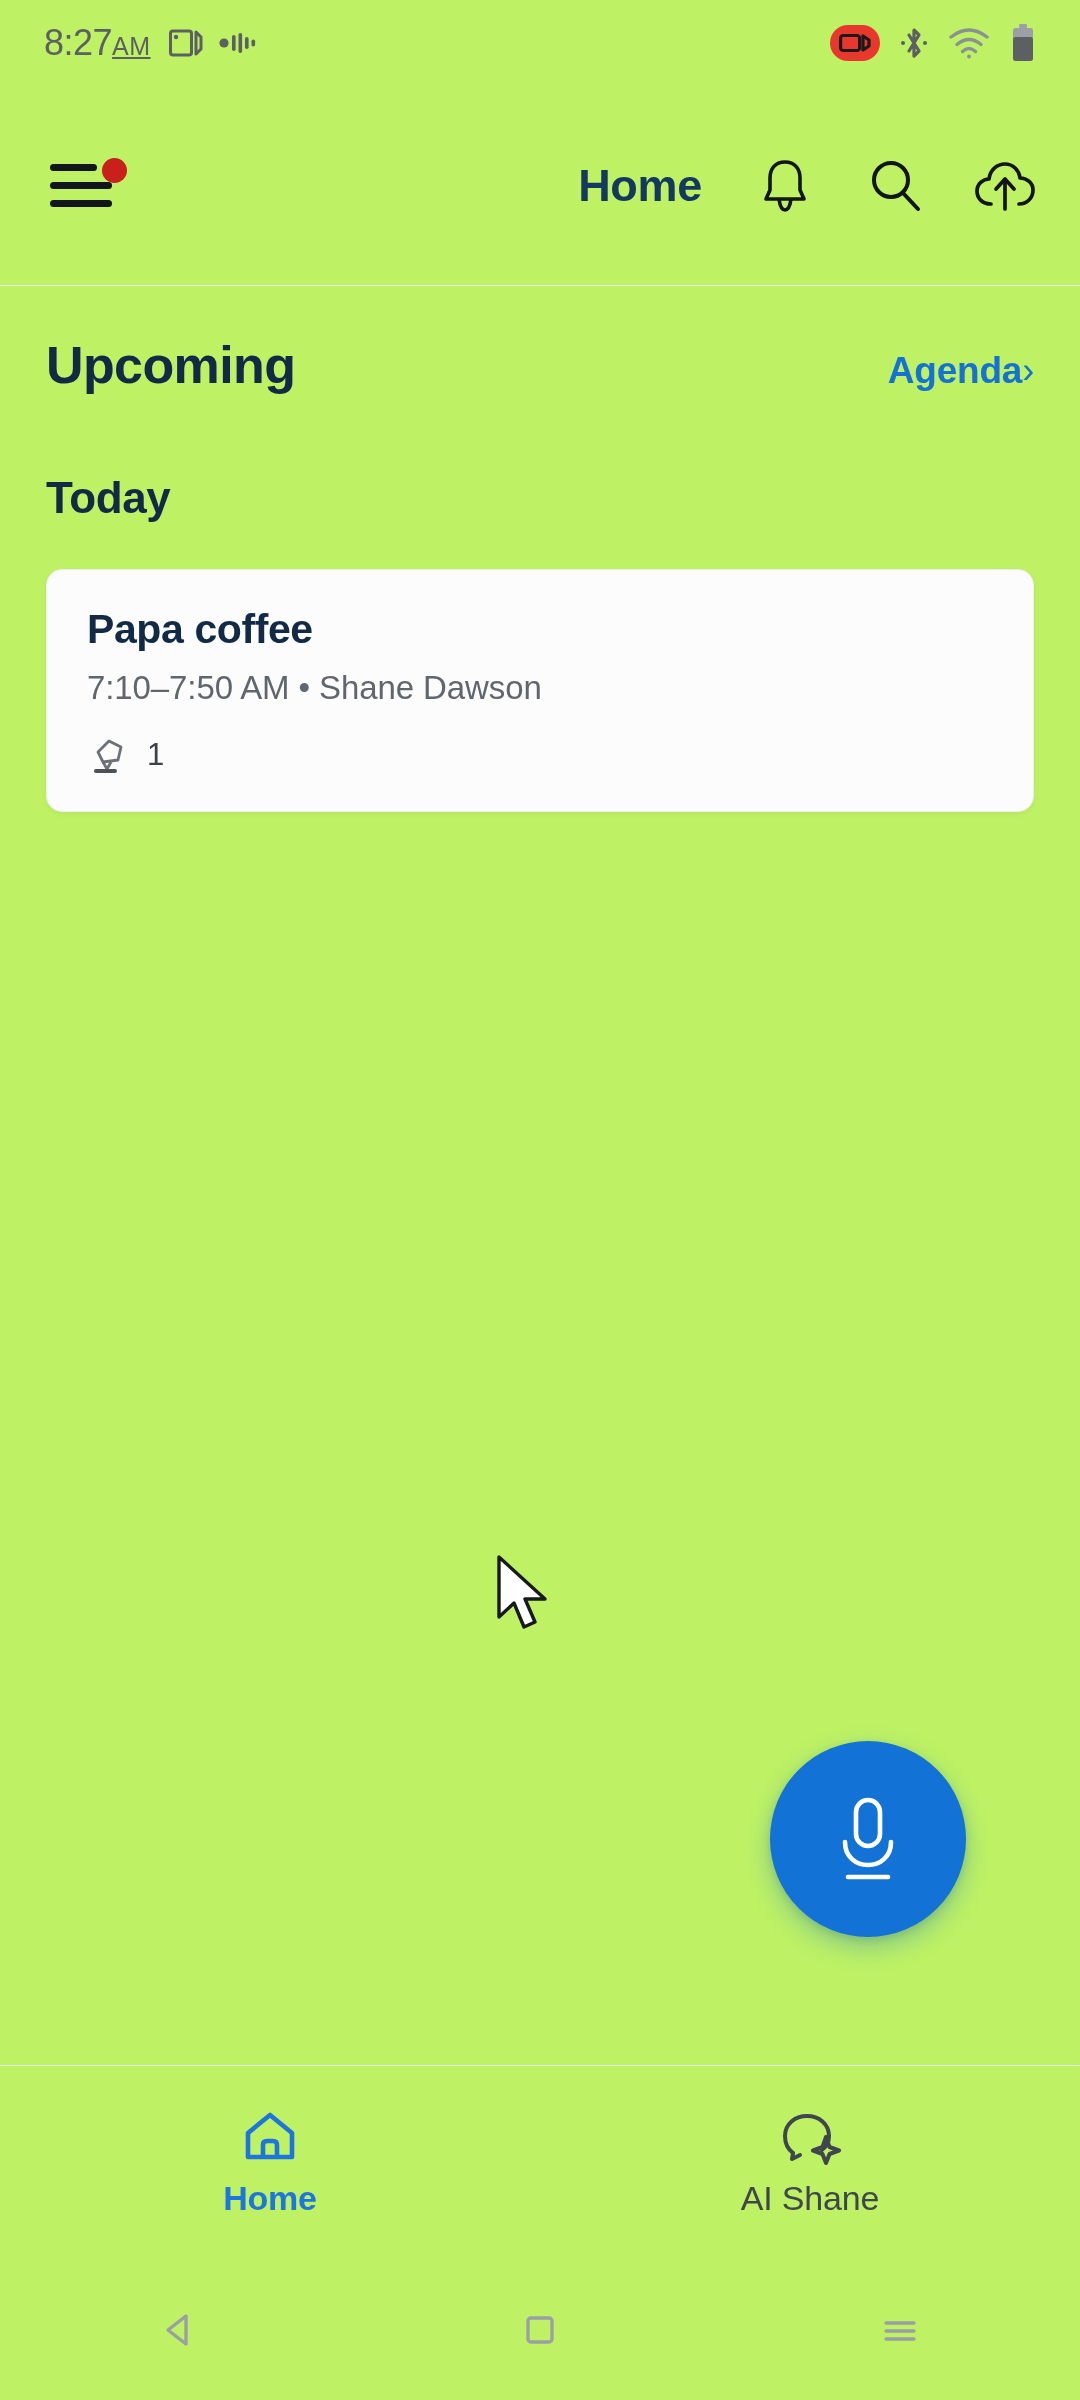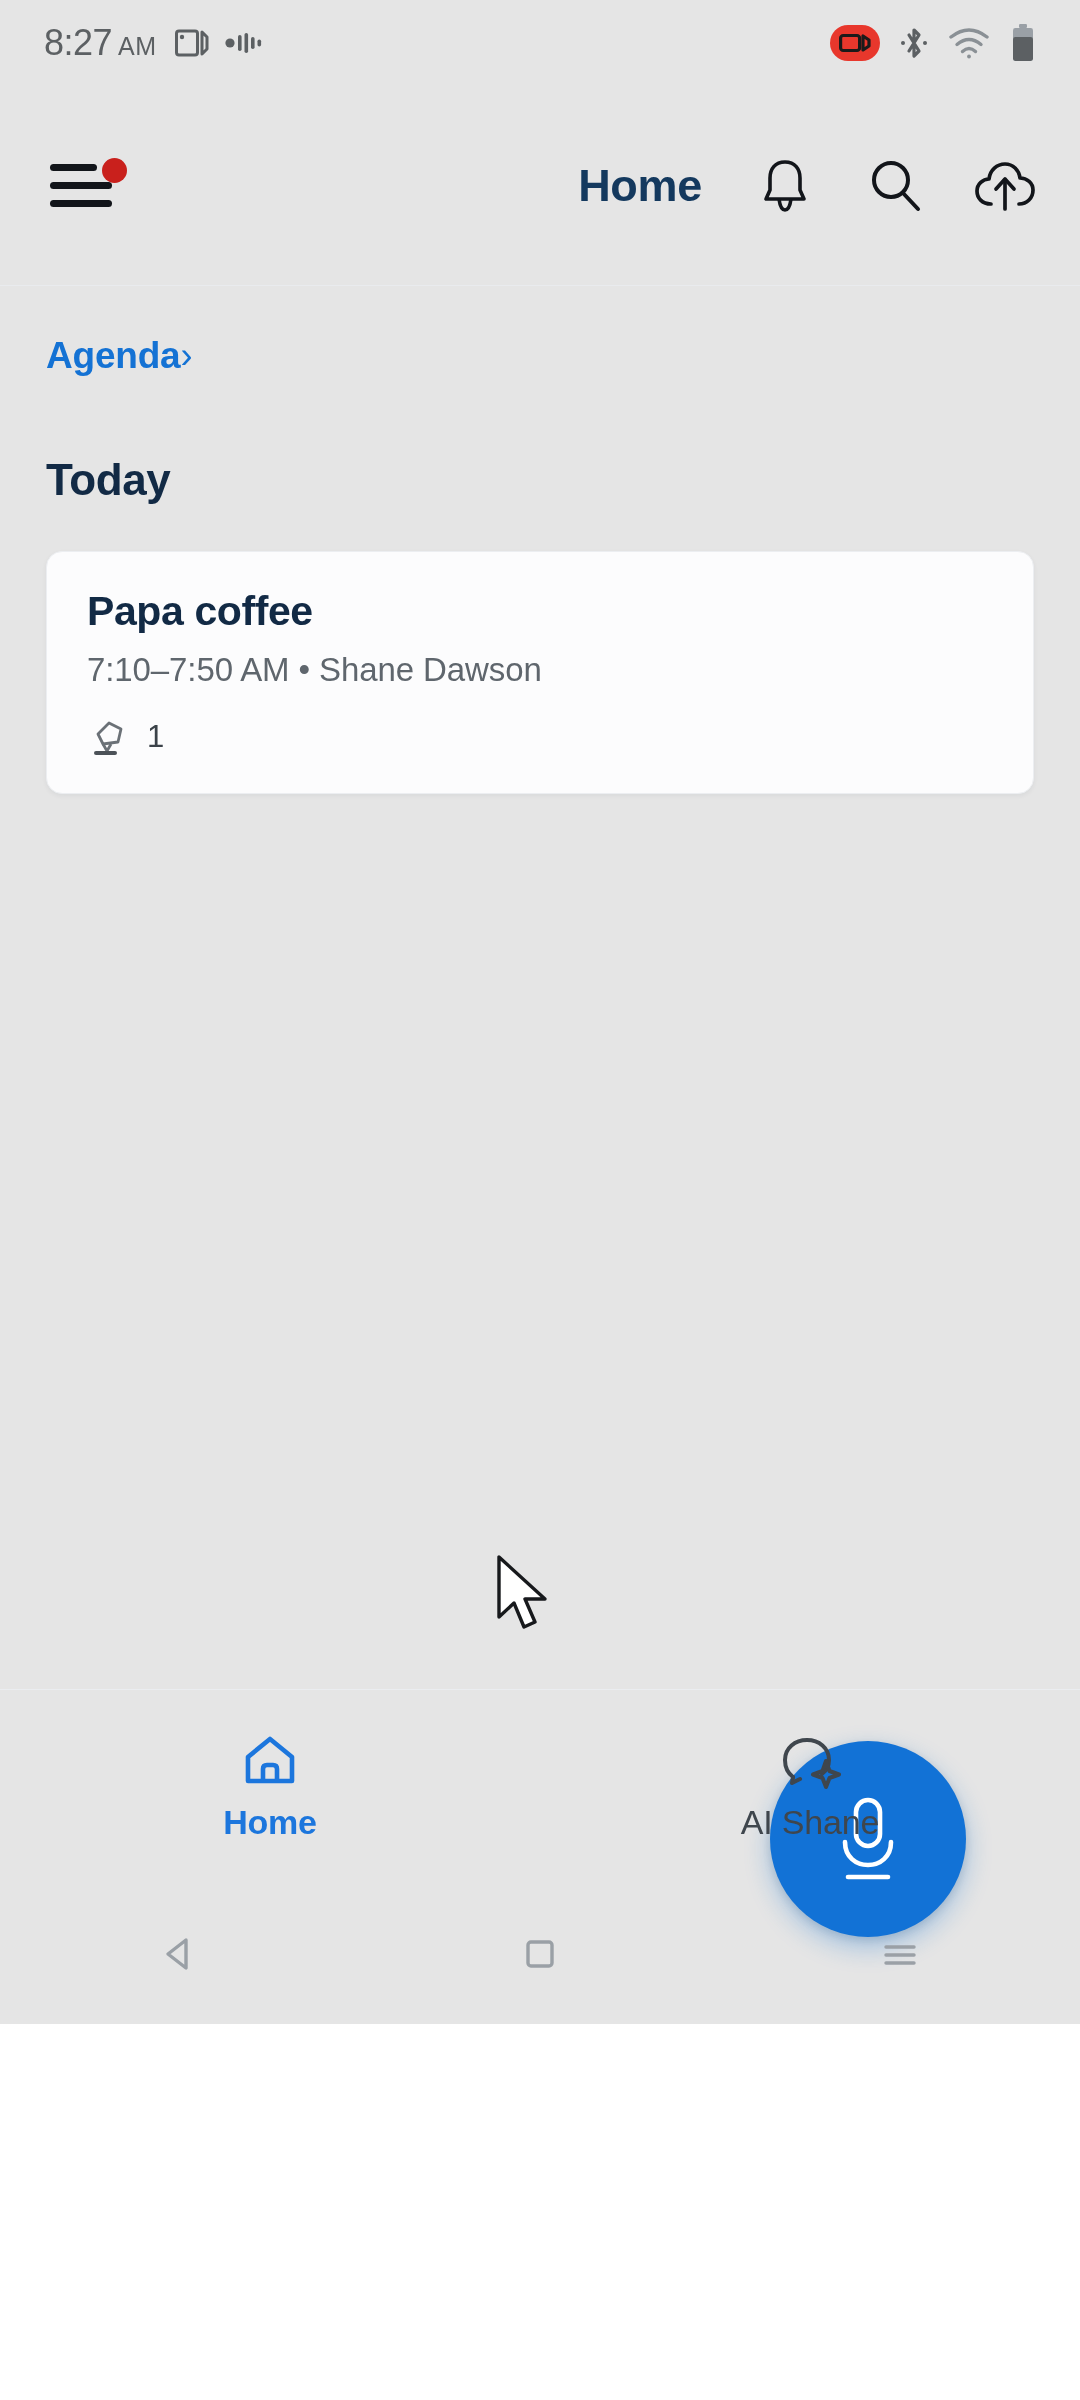--- a/index.html
+++ b/index.html
@@ -2,31 +2,31 @@
 <html><head>
 <meta charset="utf-8">
 <style>
   * { margin:0; padding:0; box-sizing:border-box; }
   html, body {
     width:1080px; height:2400px;
     background:#ffffff;
     font-family:"Liberation Sans", sans-serif;
     overflow:hidden;
   }
-  .phone { position:relative; width:1080px; height:2024px; background:#e5e5e5; }
+  .phone { position:relative; width:1080px; height:2400px; background:#bef264; }
 
   
   .statusbar {
     position:absolute; top:0; left:0; width:1080px; height:86px;
     display:flex; align-items:center; justify-content:space-between;
     padding:0 30px 0 44px;
   }
   .sb-left { display:flex; align-items:flex-end; gap:18px; }
   .sb-clock { font-size:36px; color:#5c6063; letter-spacing:-0.5px; line-height:1; }
-  .sb-ampm { font-size:25px; color:#5c6063; margin-left:6px; letter-spacing:0.5px; }
+  .sb-ampm { font-size:25px; color:#5c6063; letter-spacing:0.5px;text-decoration:underline; }
   .sb-left-icons { display:flex; align-items:center; gap:16px; padding-bottom:3px; }
   .sb-right { display:flex; align-items:center; gap:20px; padding-right:14px; }
   .rec-badge {
     width:50px; height:36px; border-radius:18px; background:#e8372c;
     display:flex; align-items:center; justify-content:center;
   }
 
   
   .appbar {
     position:absolute; top:86px; left:0; width:1080px; height:200px;
@@ -217,20 +217,21 @@
           <line x1="31" y1="52" x2="31" y2="23" stroke="#12151a" stroke-width="3.7" stroke-linecap="round"></line>
           <path d="M22 32 L31 22 L40 32" fill="none" stroke="#12151a" stroke-width="3.7" stroke-linecap="round" stroke-linejoin="round"></path>
         </svg>
       </div>
     </div>
   </div>
 
   <div class="content">
 
     <div class="sec-head">
+      <div class="sec-title">Upcoming</div>
       <div class="agenda-link">
         <span>Agenda</span>
         <span class="chev">›</span>
       </div>
     </div>
 
 
     <div>
       <div class="day-label">Today</div>
 

